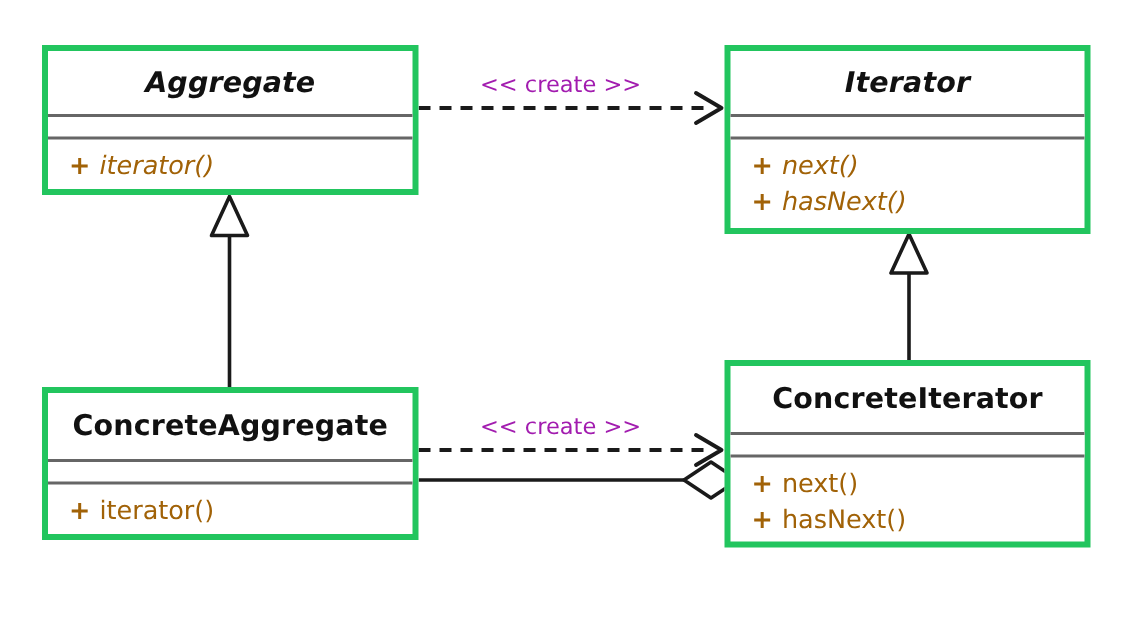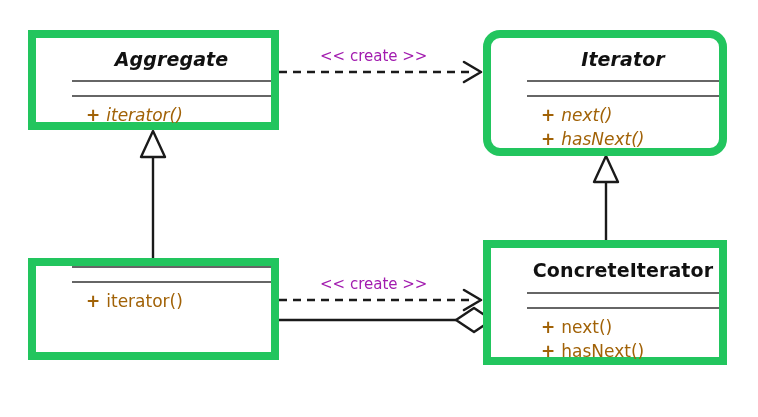--- a/index.html
+++ b/index.html
@@ -12,25 +12,24 @@
     width: 758px;
     height: 417px;
     background: #ffffff;
     font-family: "DejaVu Sans", "Liberation Sans", sans-serif;
     overflow: hidden;
   }
   .uml-class {
     position: absolute;
     box-sizing: border-box;
     background: #ffffff;
-    border: 8px solid #22c55e;
+    border: 4px solid #22c55e;
     display: flex;
     flex-direction: column;
     z-index: 3;
-    padding-left: 36px;
   }
   .class-title {
     flex: 0 0 auto;
     display: flex;
     align-items: center;
     justify-content: center;
     font-size: 19px;
     font-weight: bold;
     color: #111111;
     letter-spacing: 0.1px;
@@ -119,34 +118,35 @@
   <div class="uml-class abstract" id="box-aggregate" style="left:28px; top:30px; width:251px; height:100px;">
     <div class="class-title" style="height:42px;">Aggregate</div>
     <div class="attrs-compartment"></div>
     <div class="methods-compartment">
       <div class="member">
         <span class="vis">+</span><span>iterator()</span>
       </div>
     </div>
   </div>
 
-  <div class="uml-class abstract" id="box-iterator" style="left:483px; top:30px; width:244px; height:126px;border-radius:17px;">
+  <div class="uml-class abstract" id="box-iterator" style="left:483px; top:30px; width:244px; height:126px;">
     <div class="class-title" style="height:42px;">Iterator</div>
     <div class="attrs-compartment"></div>
     <div class="methods-compartment">
       <div class="member">
         <span class="vis">+</span><span>next()</span>
       </div>
       <div class="member">
         <span class="vis">+</span><span>hasNext()</span>
       </div>
     </div>
   </div>
 
   <div class="uml-class" id="box-concrete-aggregate" style="left:28px; top:258px; width:251px; height:102px;">
+    <div class="class-title" style="height:44px;">ConcreteAggregate</div>
     <div class="attrs-compartment"></div>
     <div class="methods-compartment">
       <div class="member">
         <span class="vis">+</span><span>iterator()</span>
       </div>
     </div>
   </div>
 
   <div class="uml-class" id="box-concrete-iterator" style="left:483px; top:240px; width:244px; height:125px;">
     <div class="class-title" style="height:44px;">ConcreteIterator</div>

